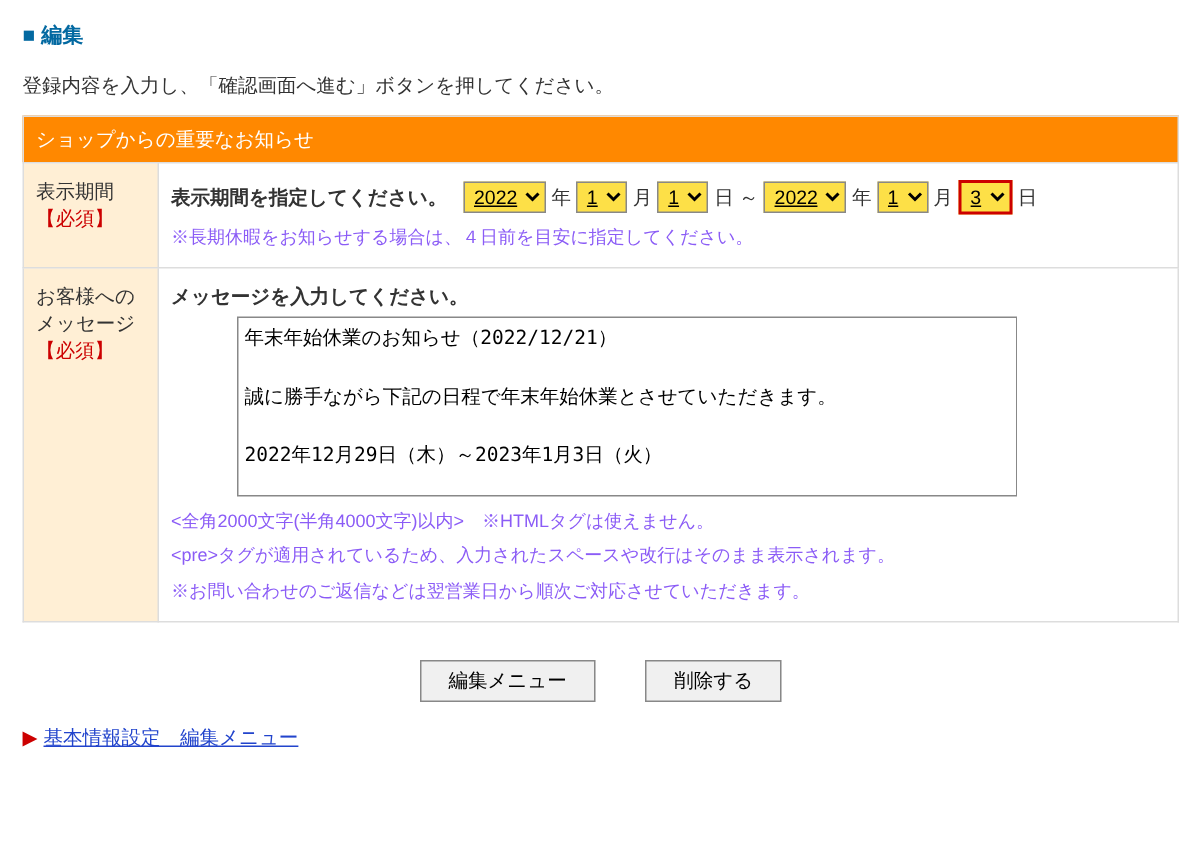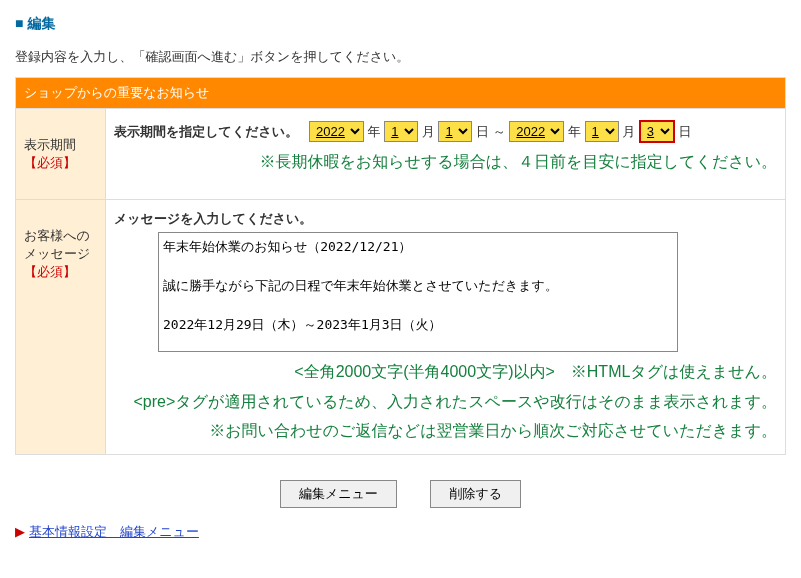--- a/index.html
+++ b/index.html
@@ -31,45 +31,44 @@
   }
   table.form-table {
     width: 100%;
     border-collapse: collapse;
     border: 1px solid #ddd;
   }
   table.form-table th {
     background: #ffefd5;
     text-align: left;
     vertical-align: top;
-    padding: 27px 8px;
+    padding: 10px 8px;
     width: 90px;
     font-weight: normal;
     border: 1px solid #ddd;
     font-size: 13px;
   }
   table.form-table td {
     padding: 10px 8px;
     border: 1px solid #ddd;
     vertical-align: top;
   }
   .required {
     color: #cc0000;
     font-weight: normal;
   }
   .field-label {
     font-weight: bold;
     margin-bottom: 4px;
   }
   .note-orange {
-    color: #15803d;
-    font-size: 16px;
+    color: #8b5cf6;
+    font-size: 12px;
     margin-top: 4px;
     line-height: 1.6;
-    text-align: right;
   }
   select {
     font-size: 13px;
     padding: 1px 2px;
     border: 1px solid #888;
     background: #fde047;
     text-decoration: underline;
   }
   select.highlighted {
     border: 2px solid #cc0000;

